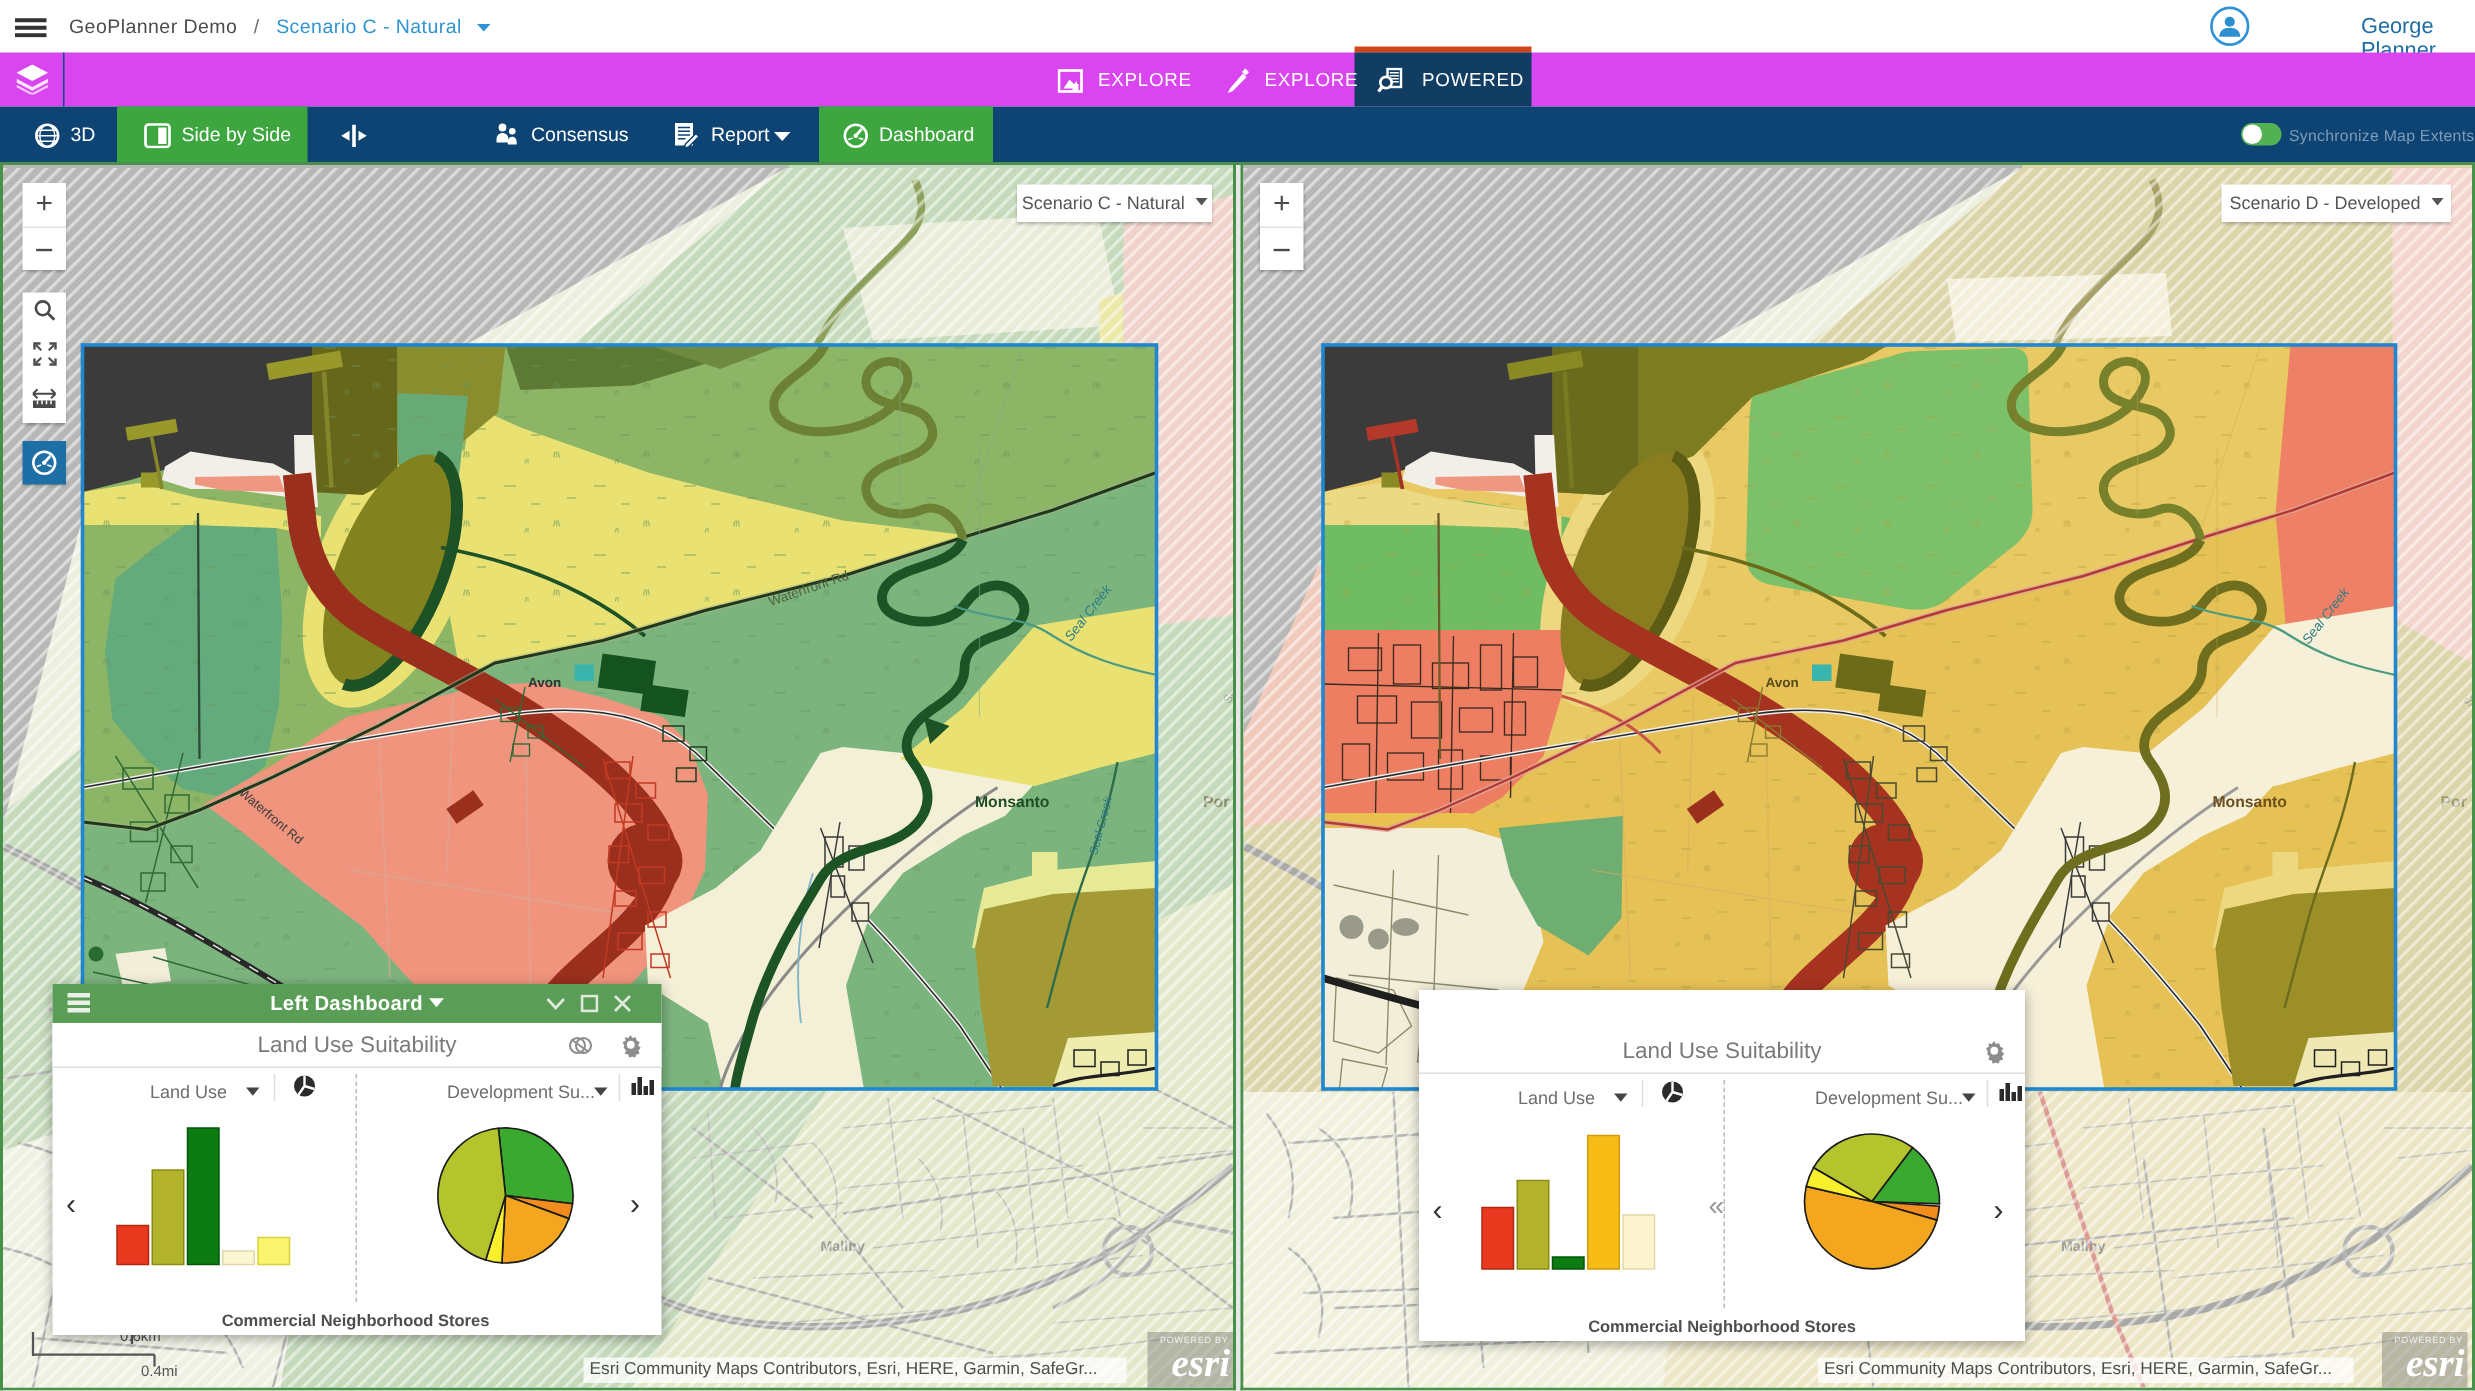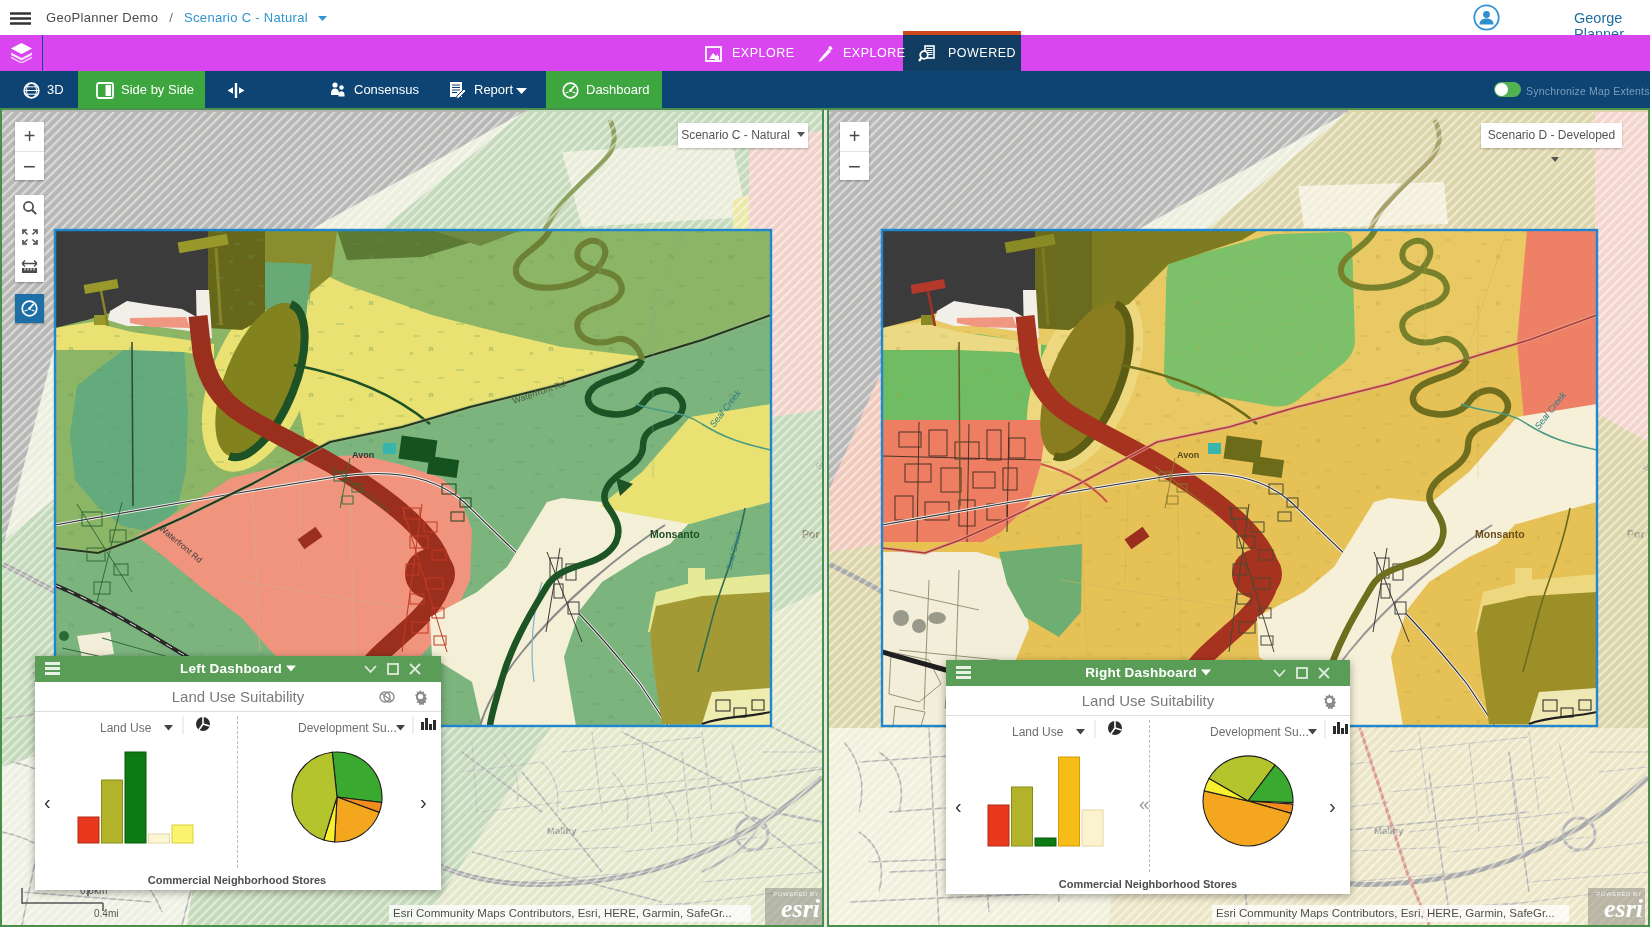--- a/index.html
+++ b/index.html
@@ -613,21 +613,21 @@
       <circle cx="8.5" cy="8.5" r="1.5" fill="#fff"></circle>
       <path d="M3.5,11 l3,-1 M13.5,11 l-3,-1" stroke="#fff" stroke-width="1.2"></path>
     </svg>
 </div>
 <div class="zbox" style="left:840px;top:122px;">
     <div class="zcell">+</div>
     <div class="zcell zdiv" style="font-size:22px;">−</div>
   </div>
 
 <div class="scen" style="left:678px;top:123px;width:130px;">Scenario C - Natural<span class="car"></span></div>
-<div class="scen" style="left:1481px;top:123px;width:141px;">Scenario D - Developed<span class="car"></span></div>
+<div class="scen" style="left:1481px;top:123px;width:153px;">Scenario D - Developed<span class="car"></span></div>
 
 <svg class="abs" style="left:18px;top:880px" width="110" height="42">
   <path d="M4,8v16M4,23h81M70,8v8" stroke="#555" stroke-width="1.5" fill="none"></path>
   <path d="M85,23v8" stroke="#555" stroke-width="1.5"></path>
   <text x="62" y="14" font-size="10" fill="#555">0.6km</text>
   <text x="76" y="37" font-size="10" fill="#555">0.4mi</text>
 </svg>
 
 <div class="attrib" style="left:389px;top:905px;width:362px;">Esri Community Maps Contributors, Esri, HERE, Garmin, SafeGr...</div>
 <div class="attrib" style="left:1212px;top:905px;width:357px;">Esri Community Maps Contributors, Esri, HERE, Garmin, SafeGr...</div>
@@ -700,39 +700,20 @@
     <path d="M337.0,797.0 L381.7,802.5 A45,45 0 0 1 379.3,812.4 Z" fill="#f28c1d" stroke="#1c1c1c" stroke-width="1.1"></path>
     <path d="M337.0,797.0 L379.3,812.4 A45,45 0 0 1 334.6,841.9 Z" fill="#f4a71e" stroke="#1c1c1c" stroke-width="1.1"></path>
     <path d="M337.0,797.0 L334.6,841.9 A45,45 0 0 1 323.8,840.0 Z" fill="#f8f02c" stroke="#1c1c1c" stroke-width="1.1"></path>
     <path d="M337.0,797.0 L323.8,840.0 A45,45 0 0 1 332.3,752.2 Z" fill="#b3c42c" stroke="#1c1c1c" stroke-width="1.1"></path>
   <text x="44" y="809" font-size="20" fill="#333">‹</text>
   <text x="420" y="809" font-size="20" fill="#333">›</text>
   <text x="237" y="884" font-size="11" font-weight="bold" fill="#4e4e4e" text-anchor="middle">Commercial Neighborhood Stores</text>
 </svg>
 
 <div class="dash" id="dashR" style="left:946px;top:660px;width:404px;height:234px;">
-  <div class="dhead">
-    <div class="dham">
-        <div></div>
-        <div></div>
-        <div></div>
-      </div>
-    <div class="dtitle">Right Dashboard <svg width="10" height="7" style="vertical-align:1px">
-          <path d="M0,0.5l5,6l5,-6z" fill="#fff"></path>
-        </svg></div>
-    <svg class="abs" style="right:64px;top:9px" width="13" height="9">
-        <path d="M1,1l5.5,6L12,1" stroke="#dfeadc" stroke-width="1.8" fill="none"></path>
-      </svg>
-    <svg class="abs" style="right:42px;top:7px" width="12" height="12">
-        <rect x="1" y="1" width="10" height="10" fill="none" stroke="#dfeadc" stroke-width="1.8"></rect>
-      </svg>
-    <svg class="abs" style="right:20px;top:7px" width="12" height="12">
-        <path d="M1,1l10,10M11,1L1,11" stroke="#dfeadc" stroke-width="1.8"></path>
-      </svg>
-  </div>
   <div class="dsub">
     <div class="dsubt">Land Use Suitability</div>
     <svg class="abs" style="right:12px;top:7px" width="16" height="16" viewBox="0 0 16 16">
         <path d="M8,1l1.2,2.2 2.5-.6 .6,2.5L14.5,6.3 13.3,8.5l1.9,1.7-1.7,1.9 .9,2.4-2.5,.6-.6,2.5-2.2-1.2-2.2,1.2-.6-2.5-2.5-.6 .9-2.4-1.7-1.9L3.4,8.5 2.2,6.3l2.2-1.2-.6-2.5 2.5,.6z" fill="#8d8d8d" transform="scale(.93)"></path>
         <circle cx="7.5" cy="7.5" r="2.6" fill="#fff"></circle>
       </svg>
   </div>
   <div class="ddivider" style="left:203px;"></div>
 </div>
 <svg class="abs" style="left:946px;top:716px" width="404" height="178" viewBox="946 716 404 178">

